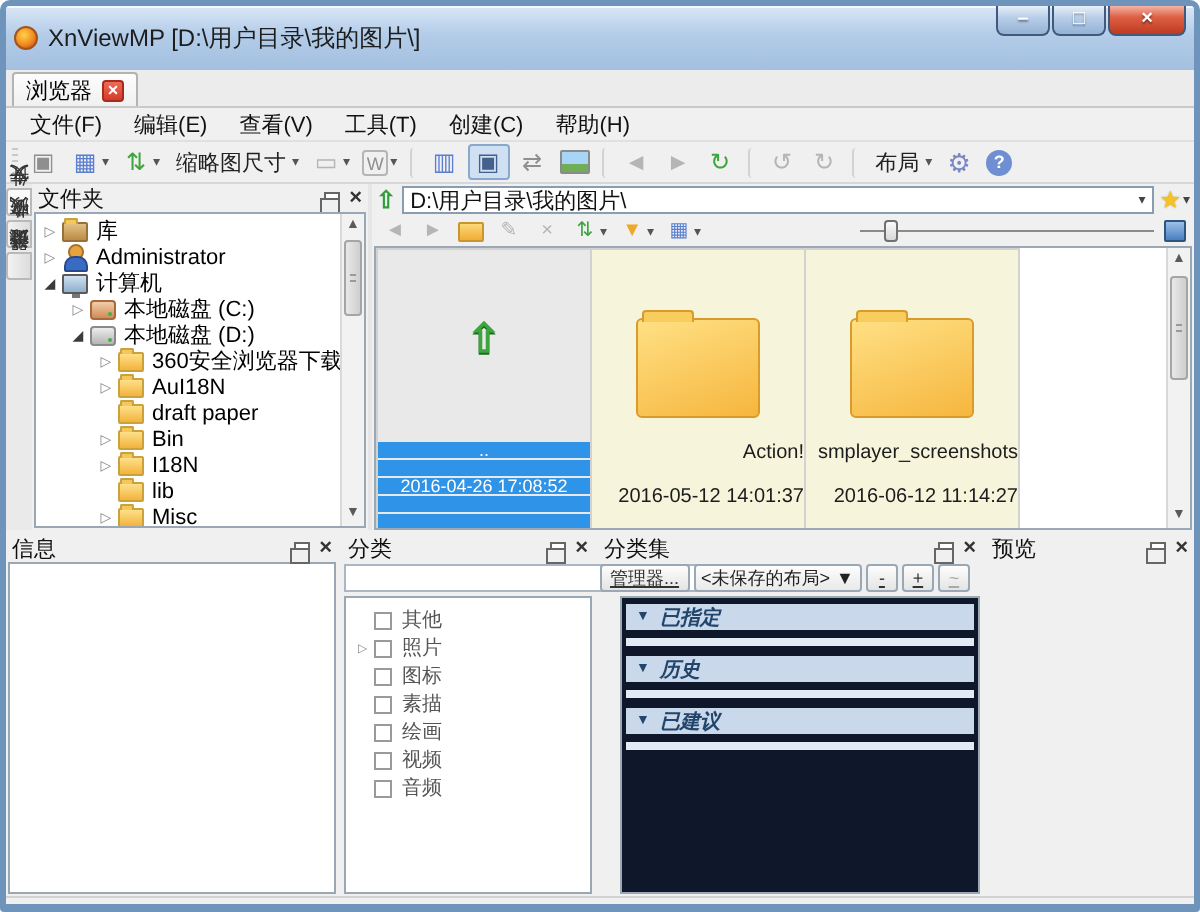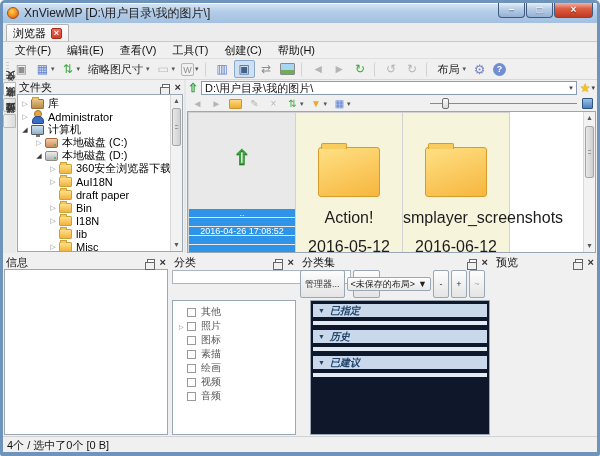--- a/index.html
+++ b/index.html
@@ -3,21 +3,21 @@
 <meta charset="utf-8">
 <style>
   * { margin:0; padding:0; box-sizing:border-box; }
   html,body { width:600px; height:456px; font-family:"Liberation Sans",sans-serif; }
   body { background:#fff; }
 
   #win { width:600px; height:456px; border:3px solid #6f94bc; border-bottom-width:4px;
          border-radius:5px 5px 2px 2px; background:#f0f0f0; position:relative; overflow:hidden; }
 
   
-  .titlebar { height:20px; background:linear-gradient(#d8e7f6,#b3cce8 45%,#a3c0e0);
+  .titlebar { height:32px; background:linear-gradient(#d8e7f6,#b3cce8 45%,#a3c0e0);
               display:flex; align-items:center; padding:0 4px; position:relative;
               box-shadow:inset 0 1px 0 rgba(255,255,255,.7); }
   .appicon { width:12px; height:12px; border-radius:50%;
              background:radial-gradient(circle at 40% 35%, #ffd24a, #f08a1d 55%, #c0392b);
              border:1px solid #a3531c; margin-right:5px; flex:none; }
   .apptitle { font-size:12px; color:#1d1d1d; white-space:nowrap; overflow:hidden; }
   .winbtns { position:absolute; right:4px; top:0; display:flex; }
   .wbtn { width:27px; height:15px; border:1px solid #40597c; border-top:none;
           border-radius:0 0 4px 4px; margin-left:1px; color:#fff; font-size:10px; font-weight:bold;
           display:flex; align-items:center; justify-content:center; line-height:1;
@@ -150,35 +150,35 @@
   .cell { width:108px; height:220px; border:1px solid #d2d2d2; margin-right:-1px; display:flex; flex-direction:column; }
   .cell.up { background:#e9e9e9; }
   .cell.folder { background:#f7f4dc; }
   .thumb-visual { height:88px; display:flex; align-items:flex-end; justify-content:center; flex:none; }
   .cell.up .thumb-visual { align-items:center; }
   .upbig { color:#3aa63d; font-size:20px; font-weight:bold; text-shadow:0 1px 0 #1c6b1e; }
   .bigfolder { width:62px; height:50px; background:linear-gradient(160deg,#ffe084,#f6b63e); border:1px solid #d99b2a;
                border-radius:3px; position:relative; margin-bottom:4px; }
   .bigfolder::before { content:""; position:absolute; top:-5px; left:2px; width:24px; height:5px;
                background:#f9cc5e; border:1px solid #d99b2a; border-bottom:none; border-radius:2px 2px 0 0; }
-  .cell-label-folder { text-align:center; font-size:16px; color:#1c1c1c; }
+  .cell-label-folder { text-align:right; font-size:10px; color:#1c1c1c; }
   .cell-label-folder .fname { margin-top:8px; }
   .cell-label-folder .fdate { margin-top:11px; }
   .cell-label-up { margin-top:8px; }
   .stripe { height:8px; background:#2f93e8; margin-bottom:1px; font-size:9px; color:#fff; text-align:center; line-height:8px; }
 
   
   .docks { height:183px; display:flex; gap:2px; padding-top:2px; }
   .dock { display:flex; flex-direction:column; min-width:0; }
   .dock-info { width:166px; } .dock-cat { width:126px; } .dock-sets { width:192px; } .dock-prev { flex:1; }
   .dockbox { flex:1; background:#fff; border:1px solid #9aa7b5; margin:0 1px 1px 1px; }
   .cat-ctrl { display:flex; gap:2px; padding:1px 1px 2px 1px; }
   .cat-input { flex:1; height:14px; border:1px solid #aab6c2; background:#fff; }
-  .smallbtn { height:28px; border:1px solid #9aa7b5; background:linear-gradient(#fdfdfd,#e4e4e4); font-size:9px;
-              color:#333; display:flex; align-items:center; justify-content:center; padding:0 4px; border-radius:2px; gap:2px; }
+  .smallbtn { height:14px; border:1px solid #9aa7b5; background:linear-gradient(#fdfdfd,#e4e4e4); font-size:9px;
+              color:#333; display:flex; align-items:center; justify-content:center; padding:0 4px; border-radius:2px; gap:2px;text-decoration:underline; }
   .smallbtn .bcaret { font-size:6px; color:#555; }
   .cat-list { flex:1; background:#fff; border:1px solid #9aa7b5; margin:0 1px 1px 1px; padding-top:4px; }
   .cat-row { height:14px; display:flex; align-items:center; padding-left:6px; font-size:10px; color:#555; }
   .cat-arrow { width:8px; font-size:6px; color:#8a8a8a; }
   .cat-arrow:empty { visibility:hidden; width:8px; }
   .checkbox { width:9px; height:9px; border:1px solid #9a9a9a; background:#fff; margin-right:5px; flex:none; }
   .sets-ctrl { display:flex; gap:2px; padding:1px 1px 2px 1px; align-items:center; }
   .combo { height:14px; border:1px solid #9aa7b5; background:linear-gradient(#fdfdfd,#e9e9e9); font-size:9px;
            display:flex; align-items:center; padding:0 3px; gap:3px; color:#222; border-radius:2px; }
   .mini { width:16px; padding:0; }

